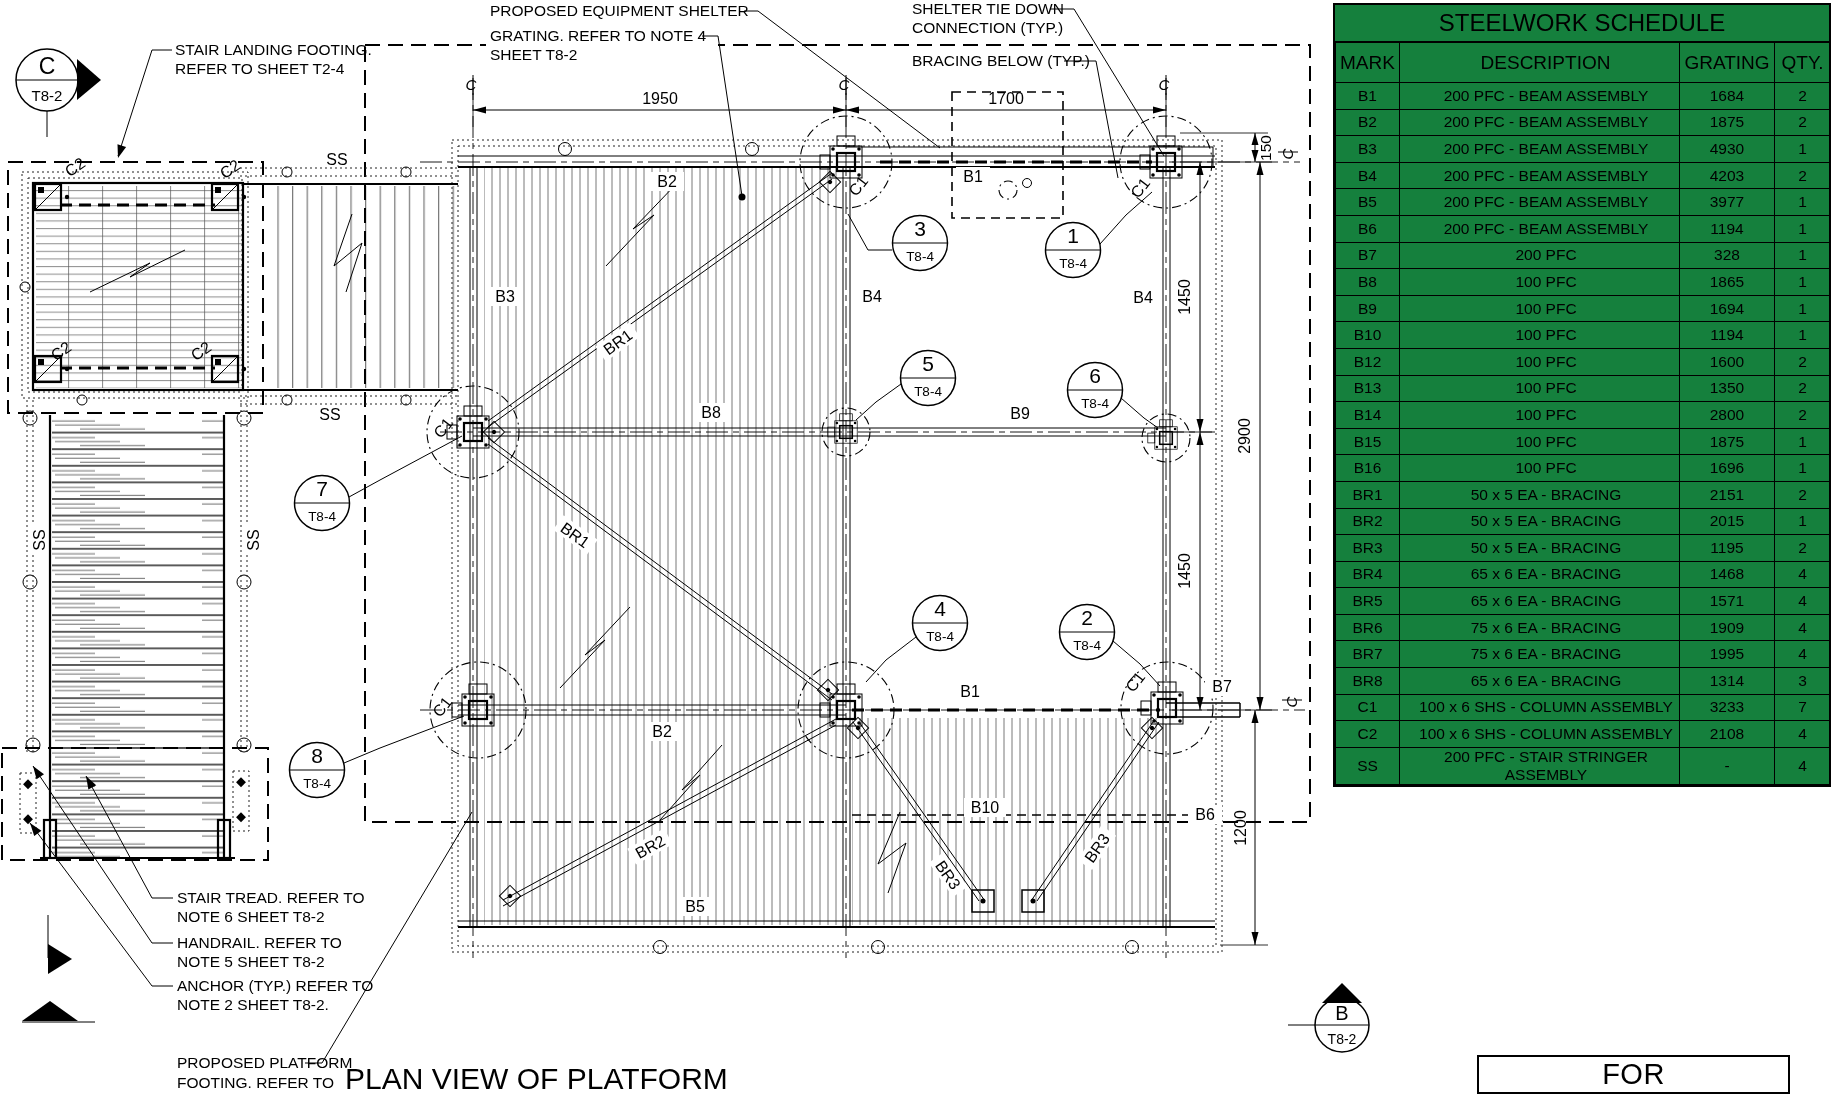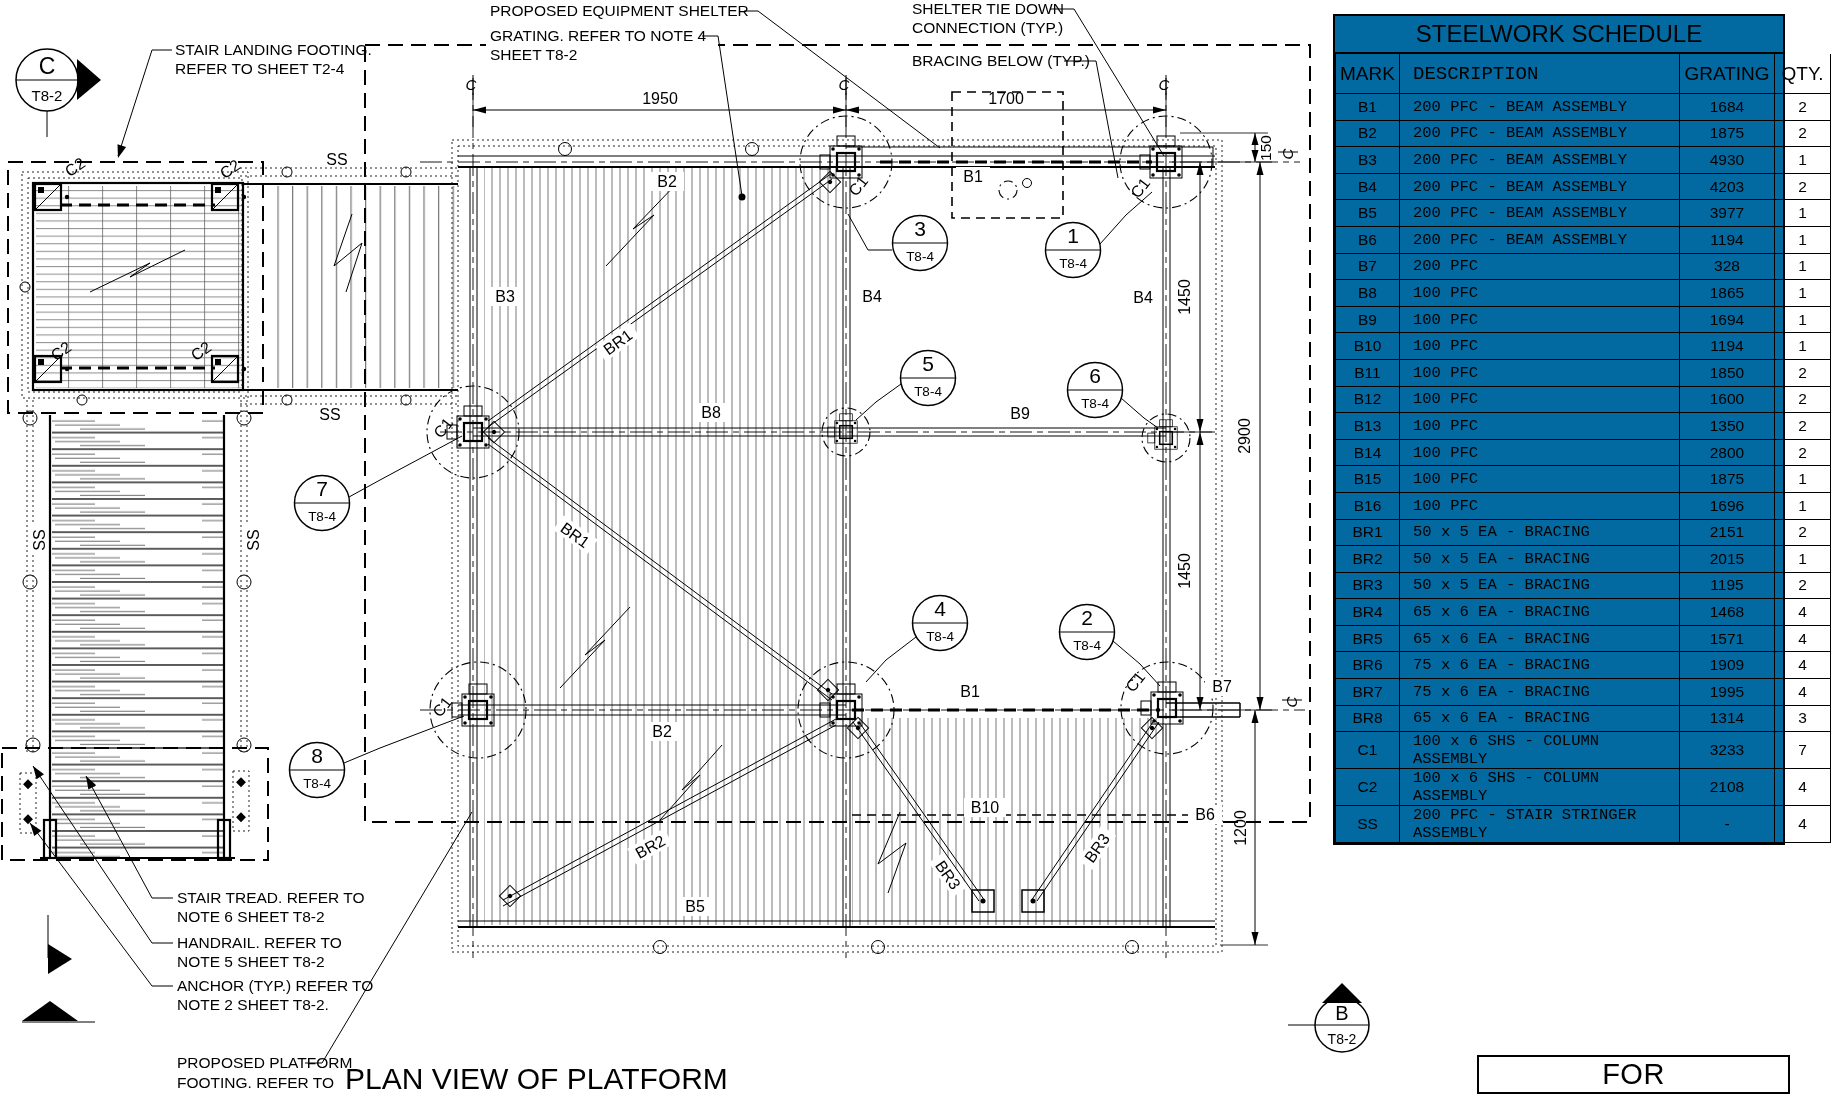--- a/index.html
+++ b/index.html
@@ -17,27 +17,27 @@
   .dot {stroke:#222;fill:none;stroke-width:1;stroke-dasharray:2 3;}
   .cl  {stroke:#000;fill:none;stroke-width:0.9;stroke-dasharray:22 5 6 5;}
   .dcirc{stroke:#000;fill:none;stroke-width:1.1;stroke-dasharray:9 4 2 4;}
   .blk {fill:#000;stroke:none;}
   .wbg {fill:#fff;stroke:none;}
   .t15 {font-size:15.5px;}
   .t16 {font-size:16px;}
   .t13 {font-size:13.5px;}
   .t21 {font-size:21px;}
   
-  .schedule{position:absolute;left:1333px;top:14px;width:452px;border:2.5px solid #000;background:#0369a1;box-sizing:border-box;}
+  .schedule{position:absolute;left:1333px;top:3px;width:498px;border:2.5px solid #000;background:#15803d;box-sizing:border-box;}
   .sched-title{height:36px;line-height:36px;text-align:center;font-size:24px;border-bottom:2px solid #000;}
   .schedule table{width:100%;border-collapse:collapse;table-layout:fixed;}
   .schedule th{height:37px;font-size:19px;font-weight:normal;border:1.6px solid #000;border-top:none;}
   .schedule td{height:25.6px;font-size:15.5px;border:1.4px solid #000;padding:0;}
   .schedule th.c0,.schedule td.c0{text-align:center;}
-  .schedule th.c1,.schedule td.c1{text-align:left;padding-left:13px;font-family:Liberation Mono, monospace;}
+  .schedule th.c1,.schedule td.c1{text-align:center;padding-left:13px;}
   .schedule th.c2,.schedule td.c2{text-align:center;}
   .schedule th.c3,.schedule td.c3{text-align:center;}
   
   .stamp{position:absolute;left:1477px;top:1055px;width:313px;height:39px;border:2.5px solid #000;
          box-sizing:border-box;text-align:center;line-height:34px;font-size:29px;letter-spacing:0.5px;background:#fff;}
 </style>
 </head>
 <body>
 
 <div id="stage">
@@ -635,26 +635,20 @@
             <td class="c2">1694</td>
             <td class="c3">1</td>
           </tr>
           <tr>
             <td class="c0">B10</td>
             <td class="c1">100 PFC</td>
             <td class="c2">1194</td>
             <td class="c3">1</td>
           </tr>
           <tr>
-            <td class="c0">B11</td>
-            <td class="c1">100 PFC</td>
-            <td class="c2">1850</td>
-            <td class="c3">2</td>
-          </tr>
-          <tr>
             <td class="c0">B12</td>
             <td class="c1">100 PFC</td>
             <td class="c2">1600</td>
             <td class="c3">2</td>
           </tr>
           <tr>
             <td class="c0">B13</td>
             <td class="c1">100 PFC</td>
             <td class="c2">1350</td>
             <td class="c3">2</td>

